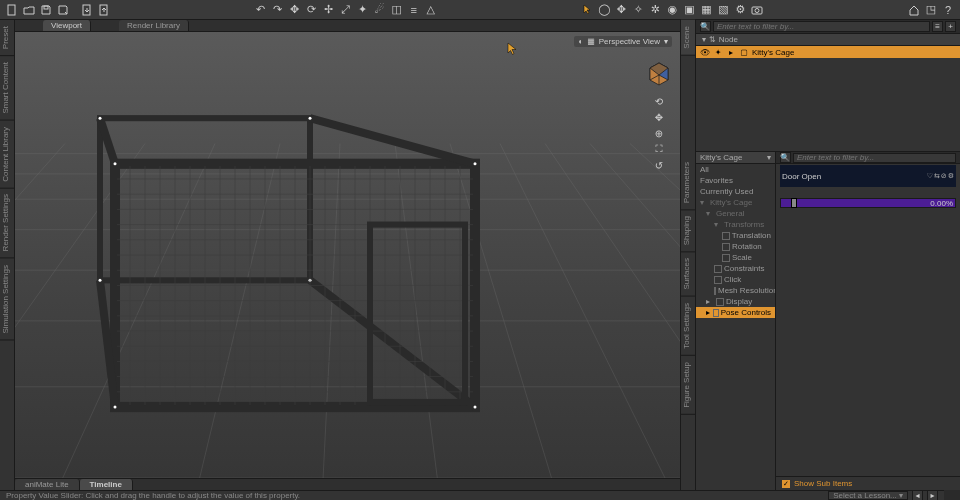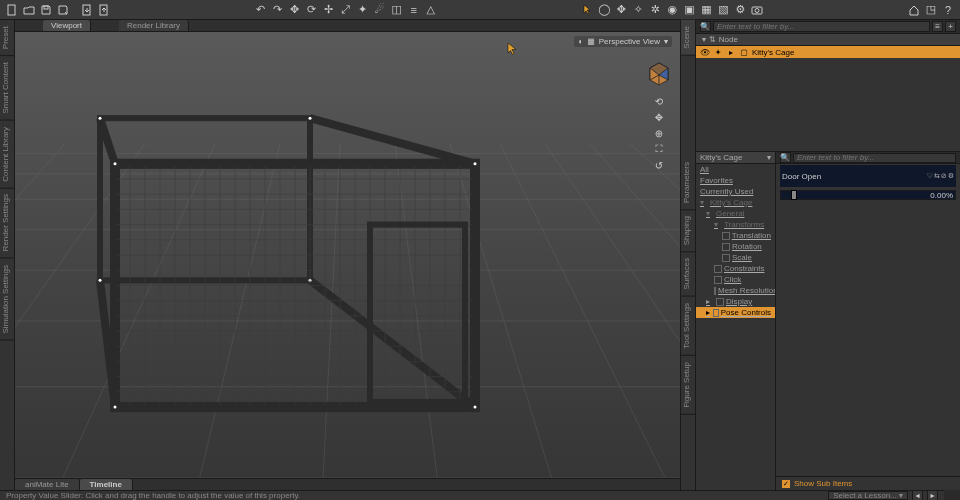--- a/index.html
+++ b/index.html
@@ -40,37 +40,37 @@
 
 .scene-header { height: 12px; background: #3f3f3f; font-size: 8px; color: #aaa; padding: 0 6px; display: flex; align-items: center; border-bottom: 1px solid #1a1a1a; }
 .scene-tree { flex: 0 0 105px; background: #333; overflow: auto; }
 .scene-row { height: 12px; display: flex; align-items: center; font-size: 8px; padding: 0 4px; gap: 3px; cursor: pointer; }
 .scene-row.selected { background: #e09530; color: #000; }
 .row-icon { width: 10px; height: 10px; display: inline-flex; align-items: center; justify-content: center; font-size: 8px; }
 
 .params-area { flex: 1; display: flex; border-top: 1px solid #1a1a1a; min-height: 0; }
 .params-tree { width: 80px; background: #333; border-right: 1px solid #1a1a1a; display: flex; flex-direction: column; }
 .params-tree-header { height: 12px; background: #3f3f3f; font-size: 8px; color: #aaa; padding: 0 4px; display: flex; align-items: center; justify-content: space-between; border-bottom: 1px solid #1a1a1a; }
-.params-tree-body { flex: 1; overflow: auto; text-decoration: underline; }
+.params-tree-body { flex: 1; overflow: auto; }
 .tree-item { font-size: 8px; color: #999; padding: 1px 4px; display: flex; align-items: center; gap: 2px; cursor: pointer; white-space: nowrap; }
 .tree-item.dim { color: #6a6a6a; }
 .tree-item.selected { background: #e09530; color: #000; }
 .indent1 { padding-left: 10px; }
 .indent2 { padding-left: 18px; }
 .indent3 { padding-left: 26px; }
 .tree-icon { width: 8px; height: 8px; border: 1px solid #666; display: inline-block; font-size: 6px; line-height: 6px; text-align: center; }
 
 .params-values { flex: 1; display: flex; flex-direction: column; background: #333; }
 .params-filter { height: 12px; background: #2a2a2a; display: flex; align-items: center; padding: 0 4px; gap: 2px; border-bottom: 1px solid #1a1a1a; }
 .params-filter input { flex: 1; background: #383838; border: 1px solid #1a1a1a; color: #777; font-size: 8px; padding: 0 3px; height: 10px; font-style: italic; }
 
 .param-row { padding: 1px 4px; }
 .param-header { display: flex; justify-content: space-between; align-items: center; font-size: 8px; color: #ccc; background: #0f172a; padding: 0 2px; height: 22px; }
 .param-icons { display: flex; gap: 1px; font-size: 7px; color: #aaa; }
-.slider-wrap { position: relative; height: 10px; background: #0f172a; border: 1px solid #1a1a1a; margin-top: 3px; display: flex; align-items: center; }
+.slider-wrap { position: relative; height: 10px; background: #4c1d95; border: 1px solid #1a1a1a; margin-top: 11px; display: flex; align-items: center; }
 .slider-fill { position: absolute; left: 0; top: 0; bottom: 0; width: 0%; background: #3a6a3a; }
 .slider-handle { position: absolute; left: 10px; top: -1px; height: 10px; width: 6px; background: #888; border: 1px solid #000; cursor: ew-resize; }
 .slider-value { position: absolute; right: 2px; font-size: 8px; color: #ccc; }
 
 .show-sub { height: 14px; border-top: 1px solid #1a1a1a; display: flex; align-items: center; padding: 0 6px; font-size: 8px; color: #e09530; gap: 4px; }
 .checkbox { width: 8px; height: 8px; background: #e09530; display: inline-flex; align-items: center; justify-content: center; font-size: 7px; color: #000; }
 
 .footer-status { position: absolute; bottom: 0; left: 0; right: 16px; height: 10px; background: #333; border-top: 1px solid #1a1a1a; display: flex; align-items: center; padding: 0 6px; font-size: 8px; color: #888; }
 .footer-right { margin-left: auto; display: flex; align-items: center; gap: 4px; }
 .lesson-sel { background: #3a3a3a; border: 1px solid #1a1a1a; color: #888; font-size: 8px; padding: 0 4px; height: 9px; display: flex; align-items: center; }

